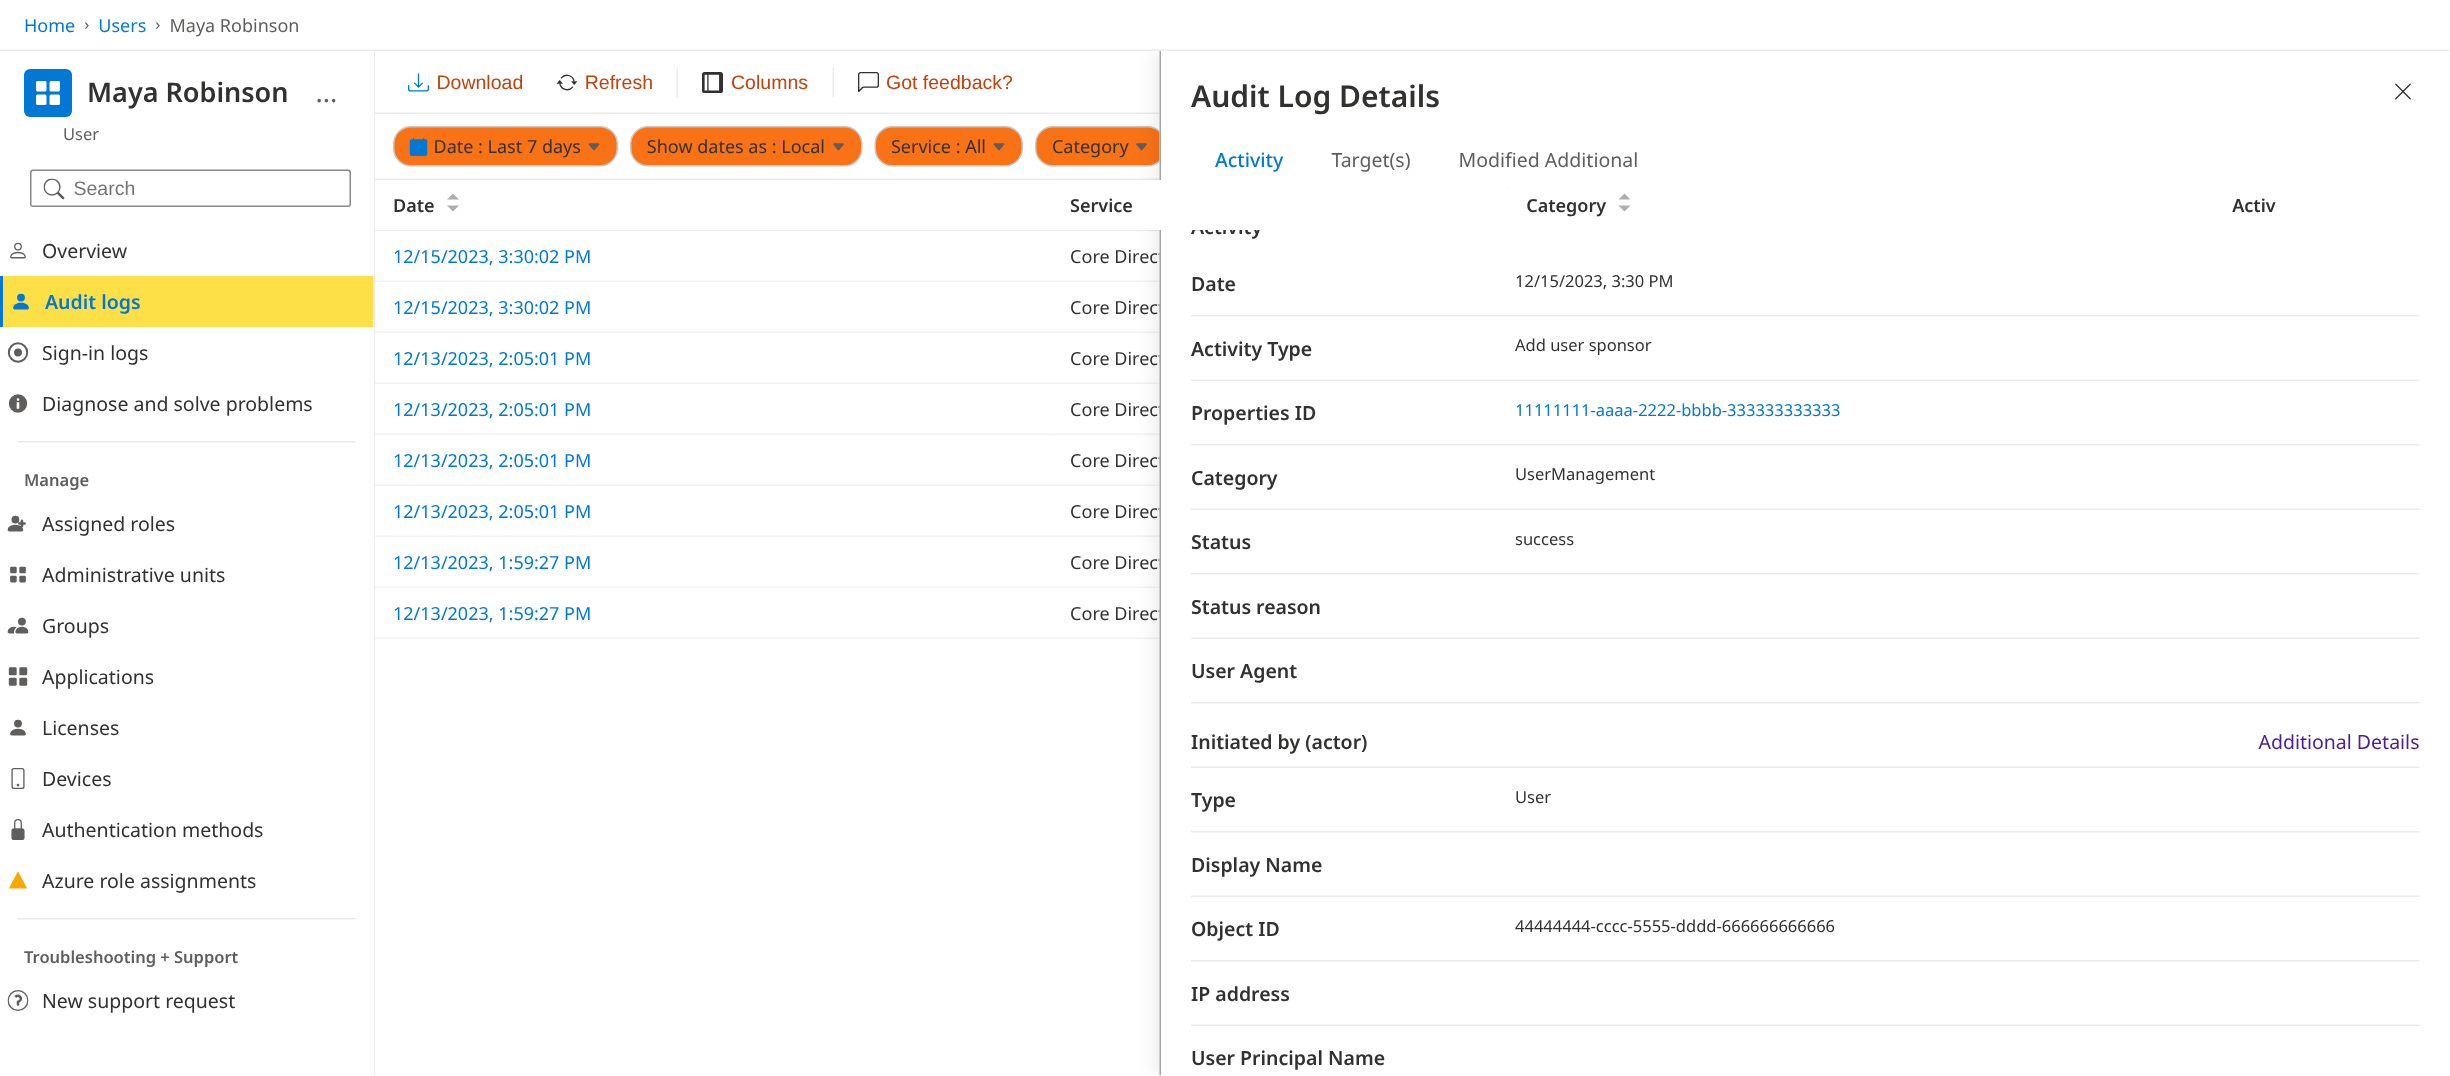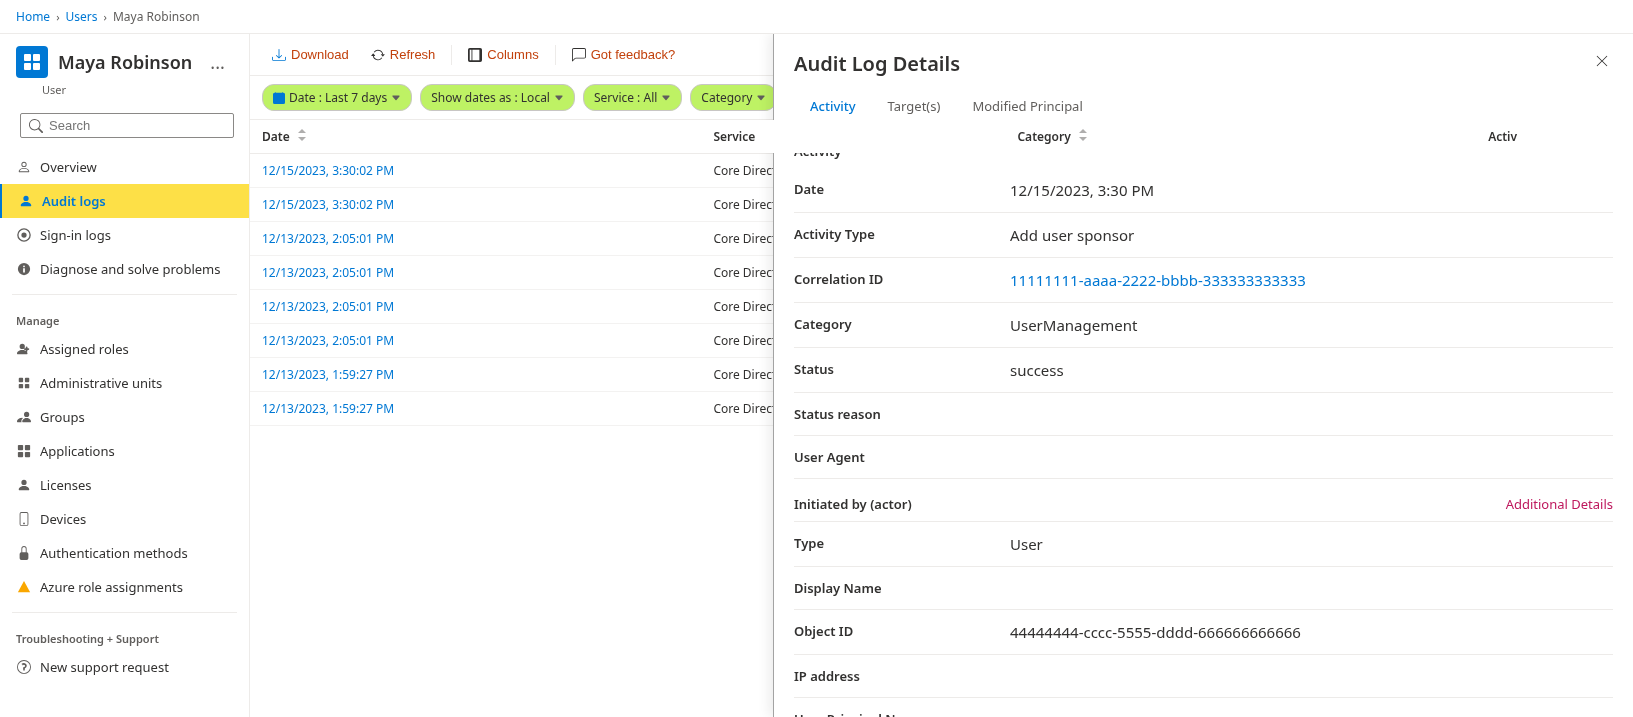--- a/index.html
+++ b/index.html
@@ -20,36 +20,36 @@
     .sidebar-title { font-size: 18px; font-weight: 600; color: #323130; }
     .sidebar-subtitle { font-size: 11px; color: #605e5c; padding-left: 42px; padding-bottom: 8px; }
     .sidebar-ellipsis { margin-left: 8px; color: #605e5c; cursor: pointer; font-size: 18px; }
 
     .search-box { margin: 8px 12px; display: flex; align-items: center; border: 1px solid #8a8886; border-radius: 2px; padding: 4px 8px; gap: 6px; }
     .search-box input { border: none; outline: none; font-size: 13px; flex: 1; color: #14532d; }
     .search-icon-svg { color: #605e5c; }
 
     .collapse-btn { margin-left: auto; cursor: pointer; padding: 4px; color: #605e5c; font-size: 14px; }
 
-    .nav-item { display: flex; align-items: center; gap: 8px; padding: 8px 16px; cursor: pointer; color: #323130; font-size: 13px; }
+    .nav-item { display: flex; align-items: center; gap: 8px; padding: 8px 4px; cursor: pointer; color: #323130; font-size: 13px; }
     .nav-item.active { background: #fde047; color: #0078d4; font-weight: 600; border-left: 2px solid #0078d4; }
     .nav-icon { width: 16px; height: 16px; display: flex; align-items: center; justify-content: center; flex-shrink: 0; }
 
     .section-divider { border: none; border-top: 1px solid #edebe9; margin: 8px 12px; }
     .section-label { padding: 10px 16px 4px; font-size: 11px; font-weight: 600; color: #605e5c; text-transform: none; }
 
     
     .content-area { flex: 1; display: flex; flex-direction: column; overflow: hidden; position: relative; }
 
     .toolbar { padding: 8px 12px; display: flex; align-items: center; gap: 2px; border-bottom: 1px solid #edebe9; }
     .toolbar-btn { display: flex; align-items: center; gap: 5px; padding: 5px 10px; border: none; background: none; cursor: pointer; font-size: 13px; color: #c2410c; border-radius: 2px; }
     .toolbar-sep { width: 1px; height: 20px; background: #edebe9; margin: 0 4px; }
 
     .filter-bar { padding: 8px 12px; display: flex; align-items: center; gap: 8px; border-bottom: 1px solid #edebe9; flex-wrap: wrap; }
-    .filter-chip { display: flex; align-items: center; gap: 4px; padding: 4px 10px; border: 1px solid #c8c6c4; border-radius: 12px; font-size: 12px; color: #323130; cursor: pointer; background: #bef264; }
+    .filter-chip { display: flex; align-items: center; gap: 4px; padding: 4px 10px; border: 1px solid #c8c6c4; border-radius: 12px; font-size: 12px; color: #323130; cursor: pointer; background: #f97316; }
 
     
     .table-container { flex: 1; overflow-y: auto; }
     table { width: 100%; border-collapse: collapse; }
     thead th { padding: 8px 12px; text-align: left; font-weight: 600; font-size: 12px; color: #323130; border-bottom: 1px solid #edebe9; background: #fff; position: sticky; top: 0; z-index: 1; white-space: nowrap; }
     tbody td { padding: 8px 12px; font-size: 12px; color: #323130; border-bottom: 1px solid #f3f2f1; white-space: nowrap; overflow: hidden; text-overflow: ellipsis; max-width: 180px; }
     .sort-icon { display: inline-flex; align-items: center; margin-left: 4px; color: #605e5c; }
 
     
     .detail-panel { position: absolute; right: 0; top: 0; width: 860px; height: 100%; background: #fff; border-left: 1px solid #a3a3a3; display: flex; flex-direction: column; overflow: hidden; box-shadow: -4px 0 12px rgba(0,0,0,0.08); }
@@ -59,27 +59,27 @@
 
     .detail-tabs { display: flex; gap: 0; padding: 0 20px; border-bottom: 1px solid #edebe9; margin-top: 12px; }
     .detail-tab { padding: 8px 16px; font-size: 13px; cursor: pointer; color: #605e5c; border-bottom: 2px solid transparent; }
     .detail-tab.active { color: #0078d4; border-bottom: 2px solid #0078d4; font-weight: 500; }
 
     .detail-body { flex: 1; overflow-y: auto; padding: 16px 20px; }
     .detail-section-title { font-size: 13px; font-weight: 600; color: #323130; margin-bottom: 12px; }
 
     .detail-row { display: flex; align-items: flex-start; padding: 8px 0; gap: 16px; }
     .detail-label { width: 200px; min-width: 200px; font-size: 13px; font-weight: 600; color: #323130; }
-    .detail-value { flex: 1; font-size: 15px; color: #323130; }
+    .detail-value { flex: 1; font-size: 11px; color: #323130; }
     .detail-value.link { color: #0078d4; }
     .detail-divider { border: none; border-top: 1px solid #edebe9; margin: 4px 0; }
 
     .detail-section-header { display: flex; align-items: flex-end; justify-content: space-between; padding: 12px 0 4px; }
     .detail-section-header .section-name { font-size: 13px; font-weight: 600; color: #323130; }
-    .additional-details-link { font-size: 13px; color: #be185d; cursor: pointer; margin-left: 36px; }
+    .additional-details-link { font-size: 13px; color: #4c1d95; cursor: pointer; margin-left: 36px; }
   </style>
 </head>
 <body>
 
 <div class="app-container">
 
   <div class="breadcrumb-bar">
     <a href="#">Home</a>
     <span class="breadcrumb-sep">›</span>
     <a href="#">Users</a>
@@ -392,40 +392,40 @@
           <button class="close-btn">
             <svg width="14" height="14" viewBox="0 0 16 16" fill="#323130">
                 <path d="M2.146 2.854a.5.5 0 1 1 .708-.708L8 7.293l5.146-5.147a.5.5 0 0 1 .708.708L8.707 8l5.147 5.146a.5.5 0 0 1-.708.708L8 8.707l-5.146 5.147a.5.5 0 0 1-.708-.708L7.293 8 2.146 2.854z"></path>
               </svg>
           </button>
         </div>
 
         <div class="detail-tabs">
           <div class="detail-tab active">Activity</div>
           <div class="detail-tab">Target(s)</div>
-          <div class="detail-tab">Modified Principal</div>
+          <div class="detail-tab">Modified Additional</div>
         </div>
 
         <div class="detail-body">
           <div class="detail-section-title">Activity</div>
 
           <div class="detail-row">
             <span class="detail-label">Date</span>
             <span class="detail-value">12/15/2023, 3:30 PM</span>
           </div>
           <hr class="detail-divider">
 
           <div class="detail-row">
             <span class="detail-label">Activity Type</span>
             <span class="detail-value">Add user sponsor</span>
           </div>
           <hr class="detail-divider">
 
           <div class="detail-row">
-            <span class="detail-label">Correlation ID</span>
+            <span class="detail-label">Properties ID</span>
             <span class="detail-value link">11111111-aaaa-2222-bbbb-333333333333</span>
           </div>
           <hr class="detail-divider">
 
           <div class="detail-row">
             <span class="detail-label">Category</span>
             <span class="detail-value">UserManagement</span>
           </div>
           <hr class="detail-divider">
 

